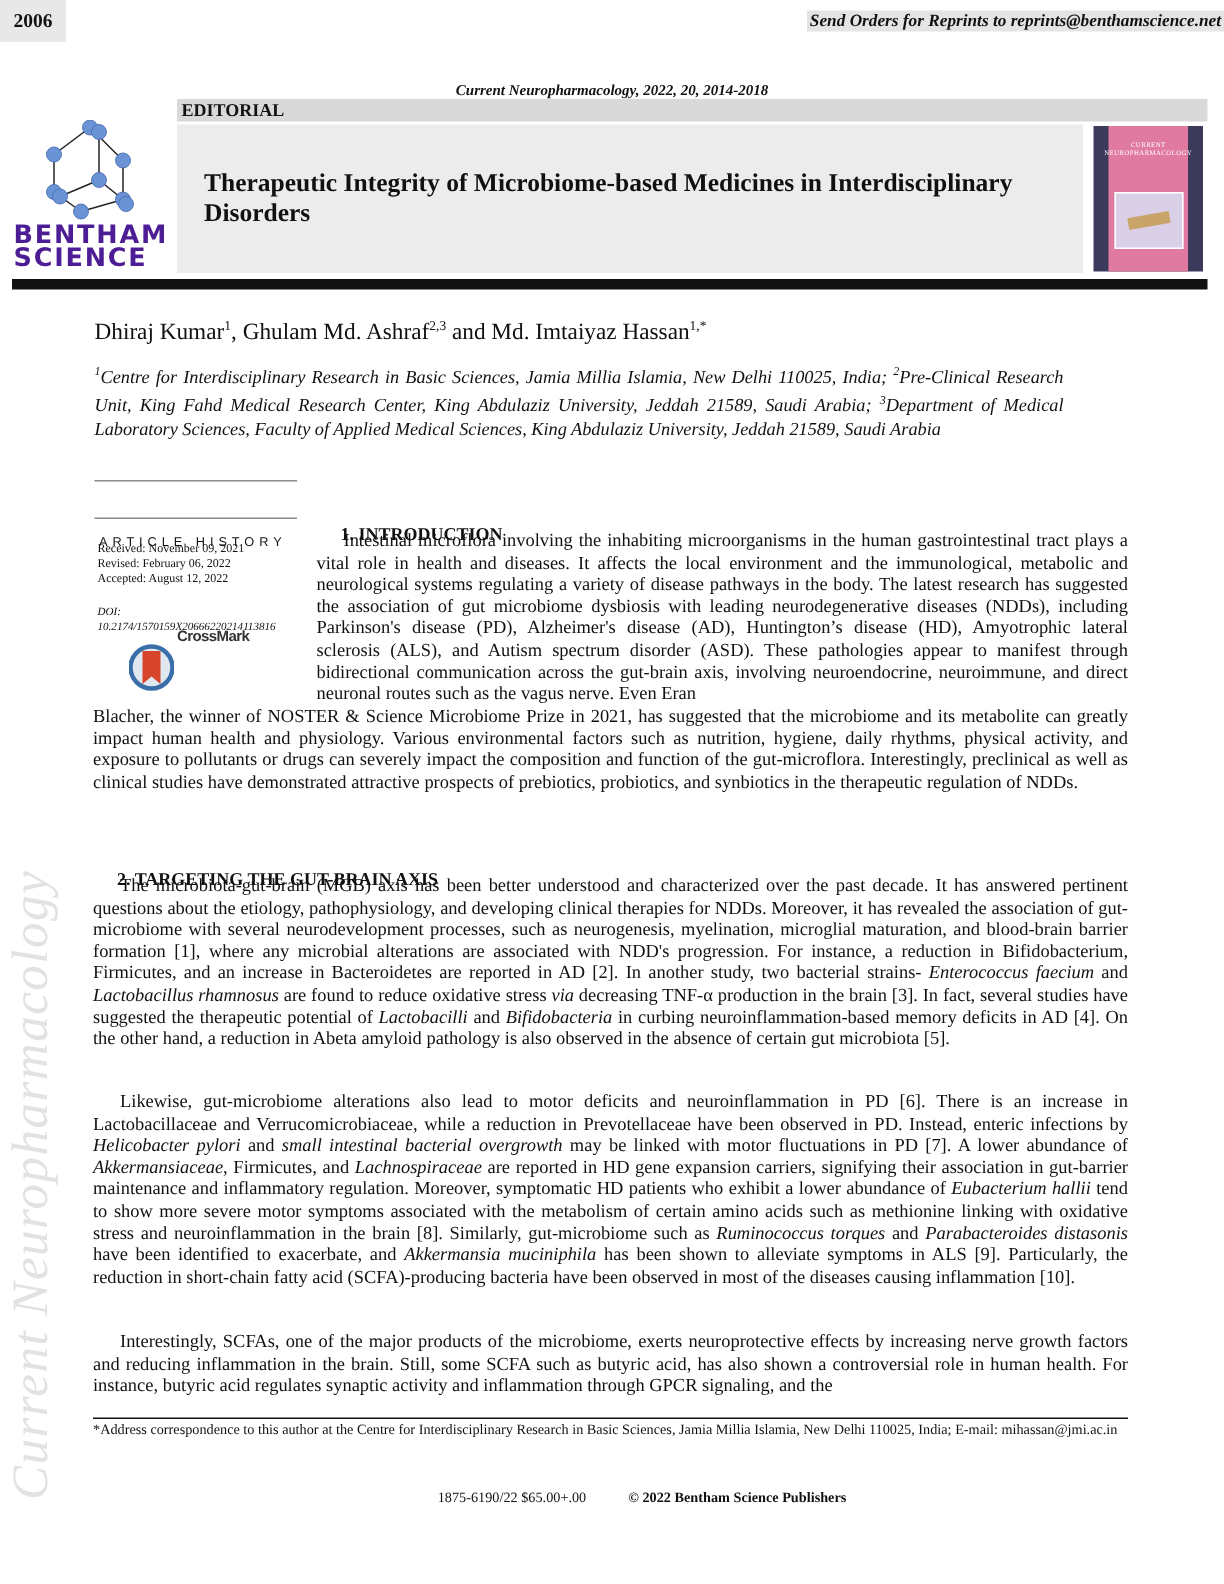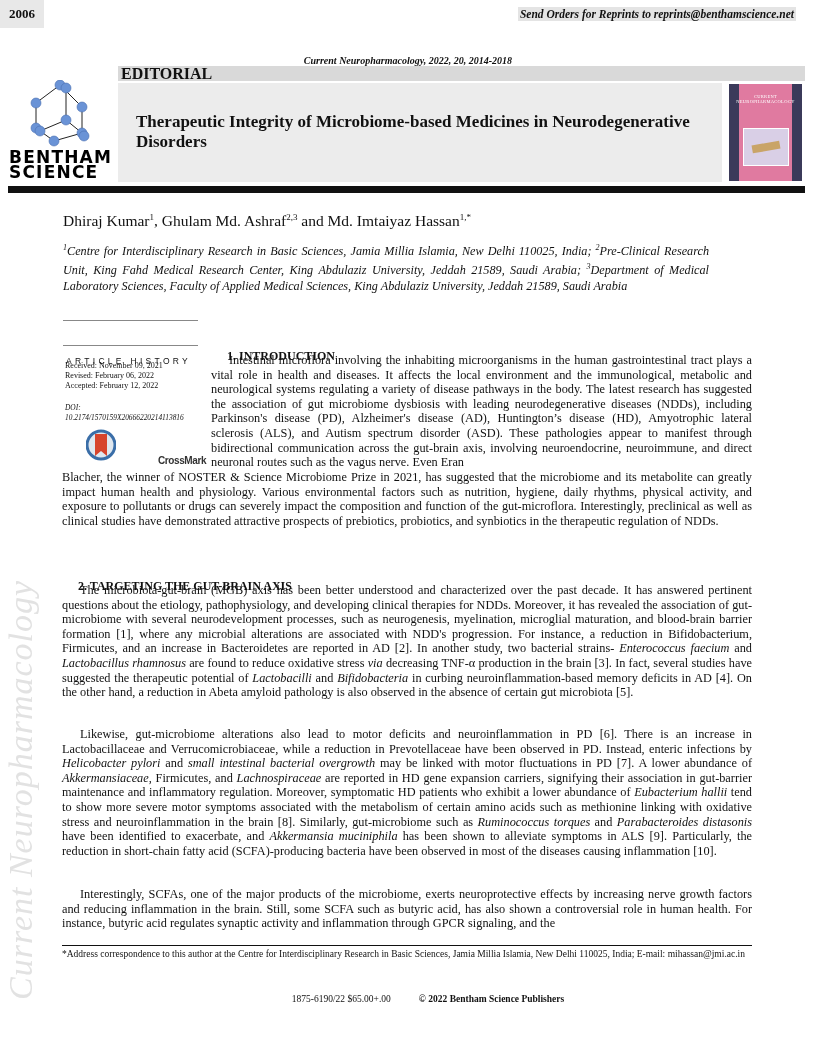--- a/index.html
+++ b/index.html
@@ -1,50 +1,50 @@
 <!DOCTYPE html>
 <html><head>
 <meta charset="utf-8">
 <style>
   html, body { margin:0; padding:0; background:#fff; }
   body { width:816px; height:1056px; position:relative; overflow:hidden;
          font-family:"Liberation Serif", serif; color:#111; }
   .abs { position:absolute; }
   .page-num { left:0; top:0; width:44px; height:28px; background:#e8e8e8;
               font-weight:bold; font-size:13px; line-height:28px; text-align:center; }
-  .reprint { right:20px; top:7px; background:#e4e4e4; font-style:italic; font-weight:bold;
+  .reprint { right:0; top:7px; background:#e4e4e4; font-style:italic; font-weight:bold;
              font-size:11.5px; padding:1px 2px; }
   .journal-line { left:0; width:816px; top:55px; text-align:center; font-style:italic;
                   font-weight:bold; font-size:10px; box-sizing:border-box; }
   .editorial-bar { left:118px; top:66px; width:687px; height:15px; background:#d9d9d9;
-                   font-weight:bold; font-size:16px; line-height:15px; padding-left:3px; box-sizing:border-box; }
+                   font-weight:bold; font-size:12px; line-height:15px; padding-left:3px; box-sizing:border-box; }
   .title-box { left:118px; top:83px; width:604px; height:99px; background:#ececec; }
   .title-text { left:136px; top:112px; width:585px; font-weight:bold; font-size:17px; line-height:20px; }
   .cover { left:729px; top:84px; width:73px; height:97px; background:#3b3a5a; }
   .cover .pink { position:absolute; left:10px; top:0; width:53px; height:97px; background:#e07aa0; }
   .cover .hdr { position:absolute; left:0; top:10px; width:73px; text-align:center; color:#fff;
                 font-size:4.5px; line-height:5px; letter-spacing:0.3px; }
   .cover .img { position:absolute; left:14px; top:44px; width:44px; height:36px; background:#d9cfe6; border:1px solid #fff; }
   .cover .img i { position:absolute; left:8px; top:14px; width:28px; height:8px; background:#c9a468; transform:rotate(-10deg); }
   .logo { left:4px; top:80px; width:110px; height:105px; }
-  .logo-text { left:9px; top:150px; color:#000000; font-family:"DejaVu Sans", sans-serif;
+  .logo-text { left:9px; top:150px; color:#4c1d95; font-family:"DejaVu Sans", sans-serif;
                font-weight:bold; font-size:17px; line-height:15px; letter-spacing:1.2px; }
   .thick-bar { left:8px; top:186px; width:797px; height:7px; background:#111; }
   .authors { left:63px; top:212px; font-size:15.5px; }
   .authors sup { font-size:9px; }
   .affil { left:63px; top:240px; width:646px; font-style:italic; font-size:12.2px;
            line-height:16px; text-align:justify; }
   .affil sup { font-size:8px; }
   .hist-top { left:63px; top:320px; width:135px; height:1px; background:#888; }
   .hist-title { left:66px; top:324px; font-family:"Liberation Sans", sans-serif; font-weight:normal;
                 font-size:8.5px; letter-spacing:3.3px;margin-top:32px; }
   .hist-bot { left:63px; top:345px; width:135px; height:1px; background:#888; }
   .hist-dates { left:65px; top:361px; font-size:8px; line-height:10px; }
   .hist-doi { left:65px; top:403px; font-size:7.4px; line-height:10px; font-style:italic; }
-  .crossmark-label { left:118px; top:455px; font-family:"Liberation Sans", sans-serif; font-size:10px; font-weight:bold; letter-spacing:-0.4px; color:#333;margin-left:40px; }
+  .crossmark-label { left:118px; top:419px; font-family:"Liberation Sans", sans-serif; font-size:10px; font-weight:bold; letter-spacing:-0.4px; color:#333; }
   h2 { margin:16px; font-size:12px; font-weight:bold; }
   .sec1 { left:211px; top:333px; }
   .body-text { font-size:12.3px; line-height:14.6px; text-align:justify; }
   .p-intro { left:211px; top:353px; width:541px; text-indent:18px; }
   .p-intro2 { left:62px; top:470px; width:690px; }
   .sec2 { left:62px; top:563px; }
   .p2 { left:62px; width:690px; text-indent:18px; }
   .footnote-line { left:62px; top:945px; width:690px; height:1px; background:#111; }
   .footnote { left:62px; top:949px; width:690px; font-size:9.5px; line-height:11.5px; }
   .footer { left:0; top:994px; width:816px; text-align:center; font-size:9.5px; padding-left:40px; box-sizing:border-box; }
@@ -84,21 +84,21 @@
     <circle cx="80" cy="56" r="5"></circle>
       <circle cx="50" cy="61" r="5"></circle>
   </g>
 </svg>
 <div class="abs logo-text">
   <div>BENTHAM</div>
   <div>SCIENCE</div>
 </div>
 
 <div class="abs title-box"></div>
-<div class="abs title-text">Therapeutic Integrity of Microbiome-based Medicines in Neurodegenerative Disorders</div>
+<div class="abs title-text">Therapeutic Integrity of Microbiome-based Medicines in Interdisciplinary Disorders</div>
 
 <div class="abs cover">
   <div class="pink"></div>
   <div class="hdr">
     <div>CURRENT</div>
     <div>NEUROPHARMACOLOGY</div>
   </div>
   <div class="img">
       <i></i>
     </div>
@@ -113,21 +113,21 @@
 <div class="abs affil">
   <sup>1</sup><span>Centre for Interdisciplinary Research in Basic Sciences, Jamia Millia Islamia, New Delhi 110025, India; </span><sup>2</sup><span>Pre-Clinical Research Unit, King Fahd Medical Research Center, King Abdulaziz University, Jeddah 21589, Saudi Arabia; </span><sup>3</sup><span>Department of Medical Laboratory Sciences, Faculty of Applied Medical Sciences, King Abdulaziz University, Jeddah 21589, Saudi Arabia</span>
 </div>
 
 <div class="abs hist-top"></div>
 <div class="abs hist-title">ARTICLE HISTORY</div>
 <div class="abs hist-bot"></div>
 <div class="abs hist-dates">
   <div>Received: November 09, 2021</div>
   <div>Revised: February 06, 2022</div>
-  <div>Accepted: February 12, 2022</div>
+  <div>Accepted: August 12, 2022</div>
 </div>
 <div class="abs hist-doi">
   <div>DOI:</div>
   <div>10.2174/1570159X20666220214113816</div>
 </div>
 <svg class="abs" style="left:86px;top:428px;width:30px;height:34px" viewBox="0 0 30 34">
   <circle cx="15" cy="17" r="14" fill="#dfe7ef" stroke="#3a6ea8" stroke-width="3"></circle>
   <path d="M9 6 h12 v22 l-6 -5 l-6 5 z" fill="#d7442c"></path>
 </svg>
 <div class="abs crossmark-label">CrossMark</div>

